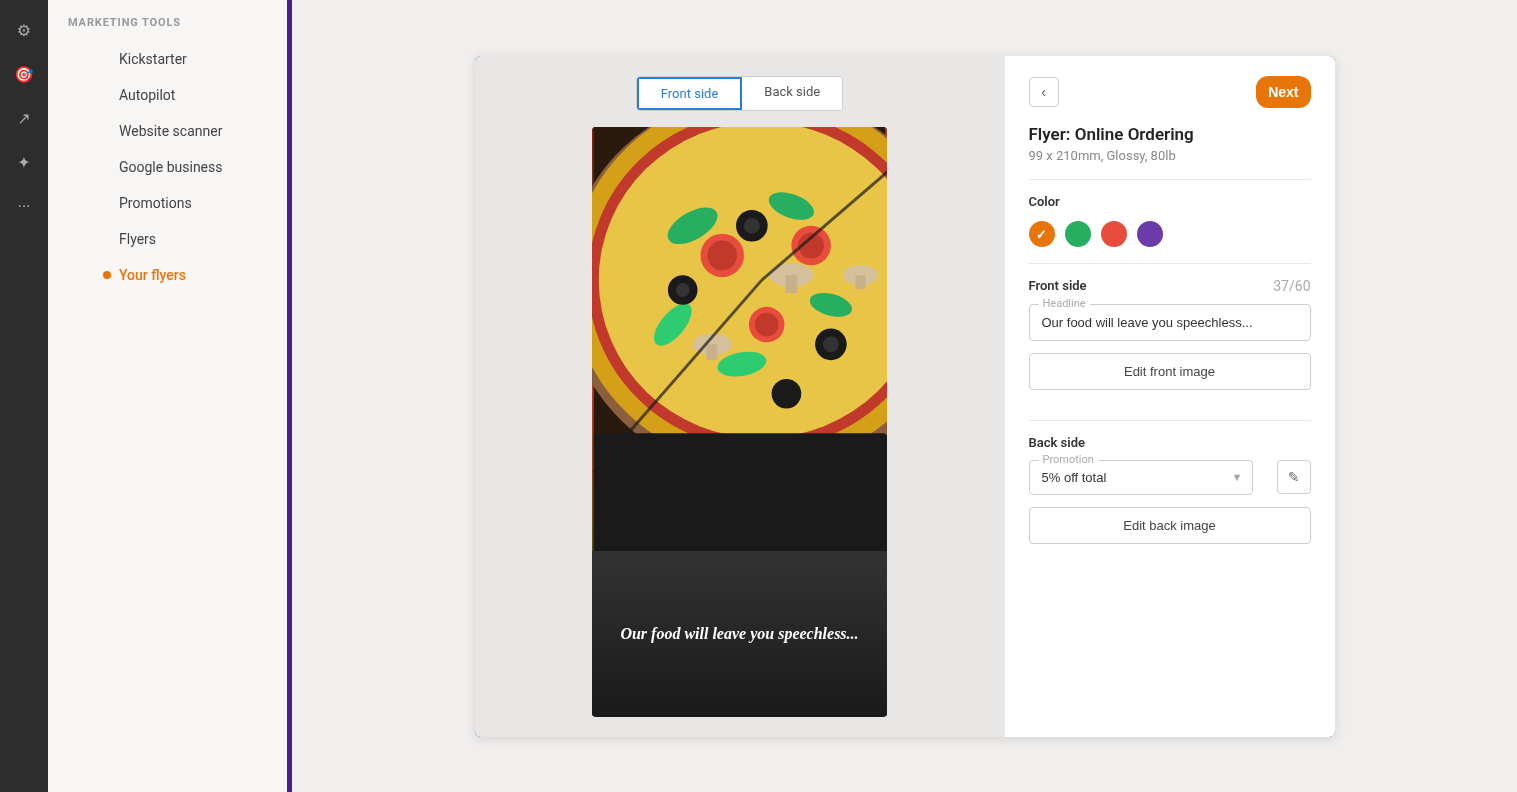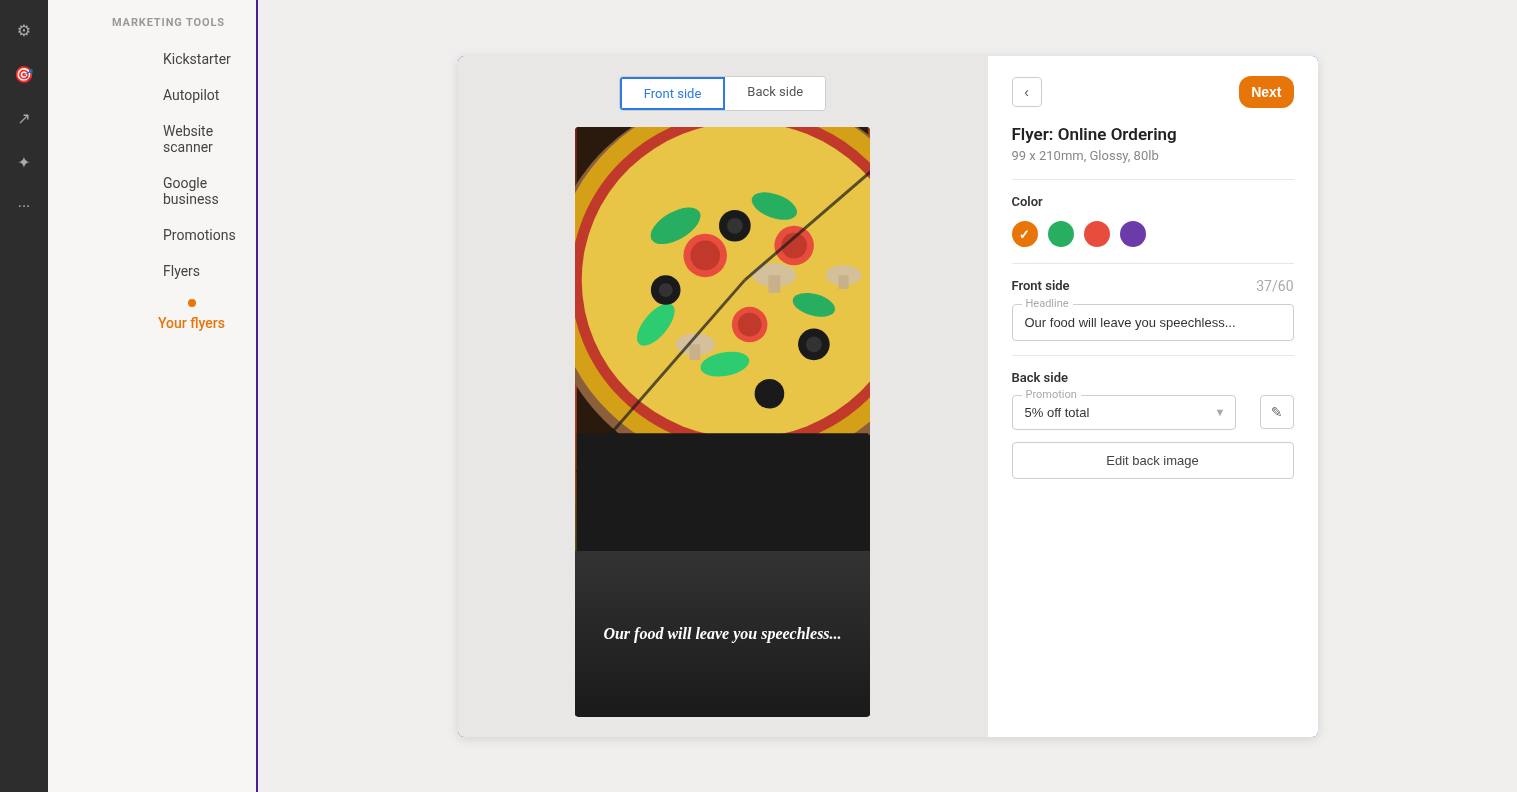--- a/index.html
+++ b/index.html
@@ -24,46 +24,45 @@
       justify-content: center;
       border-radius: 4px;
       color: #aaa;
       cursor: pointer;
       font-size: 16px;
     }
     .icon-bar-item.active { color: #fff; }
 
     
     .sidebar {
-      width: 210px;
+      width: 244px;
       background: #f7f6f4;
-      border-right: 2px solid #4c1d95;
+      border-right: 5px solid #4c1d95;
       padding-top: 16px;
       flex-shrink: 0;
-      padding-left: 44px;
     }
     .sidebar-title {
       font-size: 11px;
       font-weight: 700;
       color: #999;
       text-transform: uppercase;
       letter-spacing: 0.08em;
       padding: 0 20px 12px;
     }
     .sidebar-item {
       padding: 10px 20px;
       font-size: 14px;
       color: #444;
       cursor: pointer;
       display: flex;
       align-items: center;
       gap: 8px;
       margin-left: 35px;
     }
-    .sidebar-item.active { color: #e8750a; font-weight: 500; flex-direction: column; }
+    .sidebar-item.active { color: #e8750a; font-weight: 500; }
     .sidebar-item.active .dot { background: #e8750a; }
     .dot {
       width: 8px;
       height: 8px;
       border-radius: 50%;
       background: transparent;
       flex-shrink: 0;
     }
 
     
@@ -497,20 +496,21 @@
       <div class="side-section-label">
         <span class="side-section-title">Front side</span>
         <span class="char-count">37/60</span>
       </div>
 
       <div class="field-wrapper">
         <span class="field-label-float">Headline</span>
         <input class="text-input" type="text" value="Our food will leave you speechless..." style="">
       </div>
 
+      <button class="action-btn">Edit front image</button>
 
       <div class="divider"></div>
 
       
       <div class="side-section-label">
         <span class="side-section-title">Back side</span>
       </div>
 
       <div class="promo-row">
         <div class="promo-select-wrapper">

